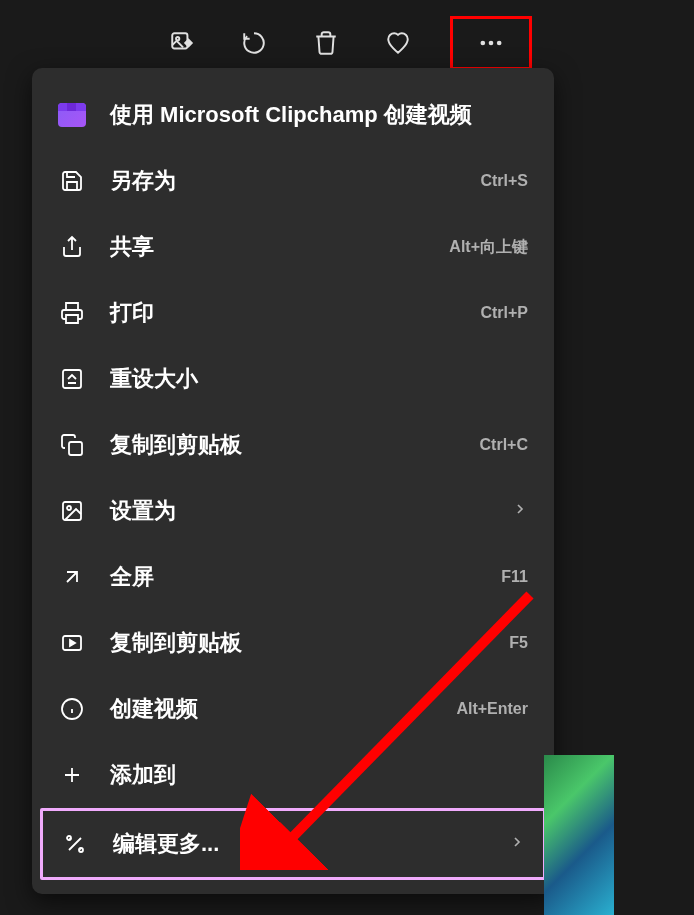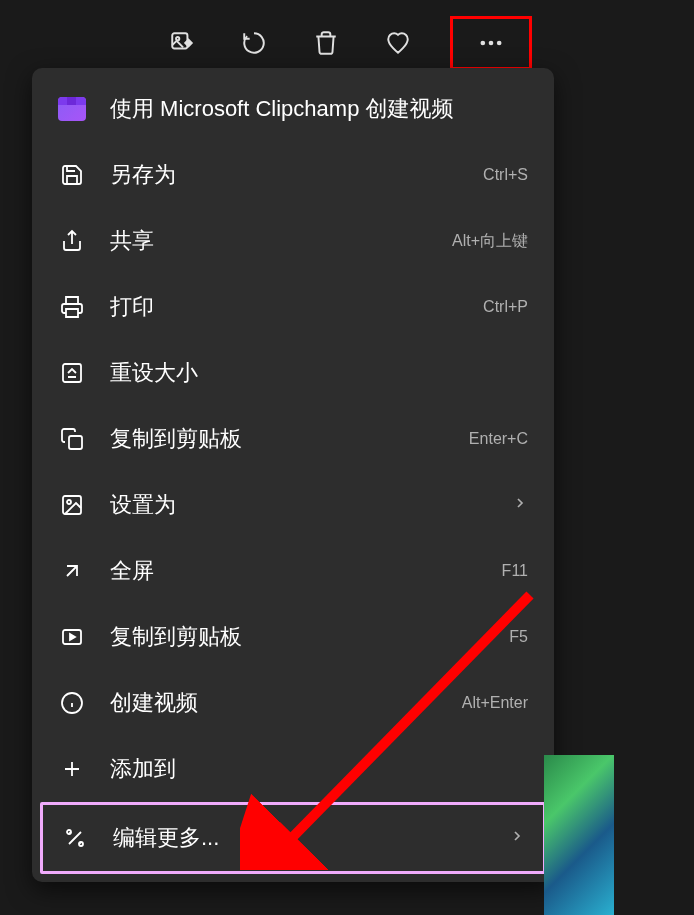--- a/index.html
+++ b/index.html
@@ -39,21 +39,22 @@
       box-sizing: content-box;
     }
     .dropdown-menu {
       position: absolute;
       left: 32px;
       top: 68px;
       width: 522px;
       background: #2d2d2d;
       border-radius: 10px;
       box-shadow: 0 8px 24px rgba(0,0,0,0.6);
-      padding: 8px 0;
+      padding: 14px 0;
+      font-weight: bold;
     }
     .menu-item {
       display: flex;
       align-items: center;
       padding: 18px 26px;
       color: #ffffff;
       font-size: 22px;
       cursor: pointer;
       position: relative;
     }
@@ -207,21 +208,21 @@
   </div>
 
   <div class="menu-item">
     <div class="menu-icon">
       <svg width="24" height="24" viewBox="0 0 24 24" fill="none" stroke="#fff" stroke-width="1.8">
         <rect x="9" y="9" width="13" height="13" rx="2"></rect>
         <path d="M5 15H4a2 2 0 01-2-2V4a2 2 0 012-2h9a2 2 0 012 2v1"></path>
       </svg>
     </div>
     <span class="menu-label">复制到剪贴板</span>
-    <span class="menu-shortcut">Enter+C</span>
+    <span class="menu-shortcut">Ctrl+C</span>
   </div>
 
   <div class="menu-item">
     <div class="menu-icon">
       <svg width="24" height="24" viewBox="0 0 24 24" fill="none" stroke="#fff" stroke-width="1.8">
         <rect x="3" y="3" width="18" height="18" rx="2"></rect>
         <circle cx="9" cy="9" r="2"></circle>
         <path d="M21 15l-5-5L5 21"></path>
       </svg>
     </div>

